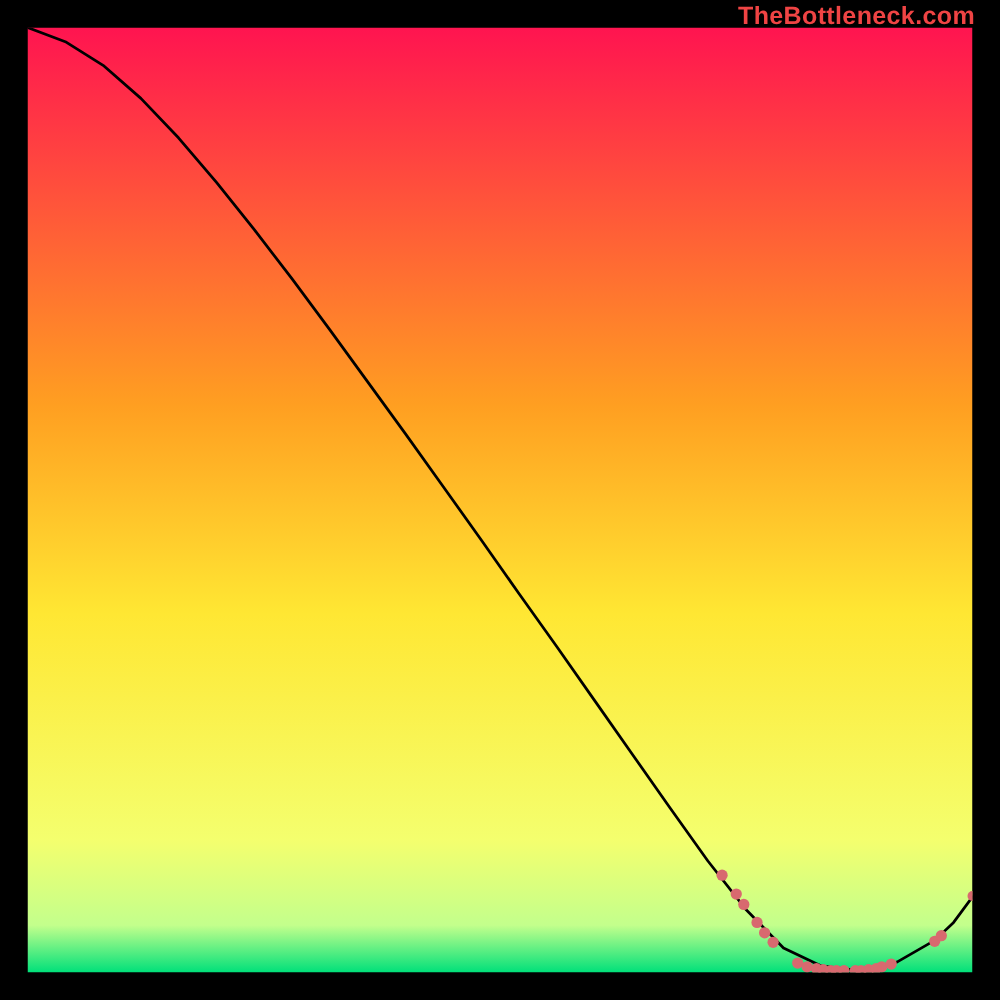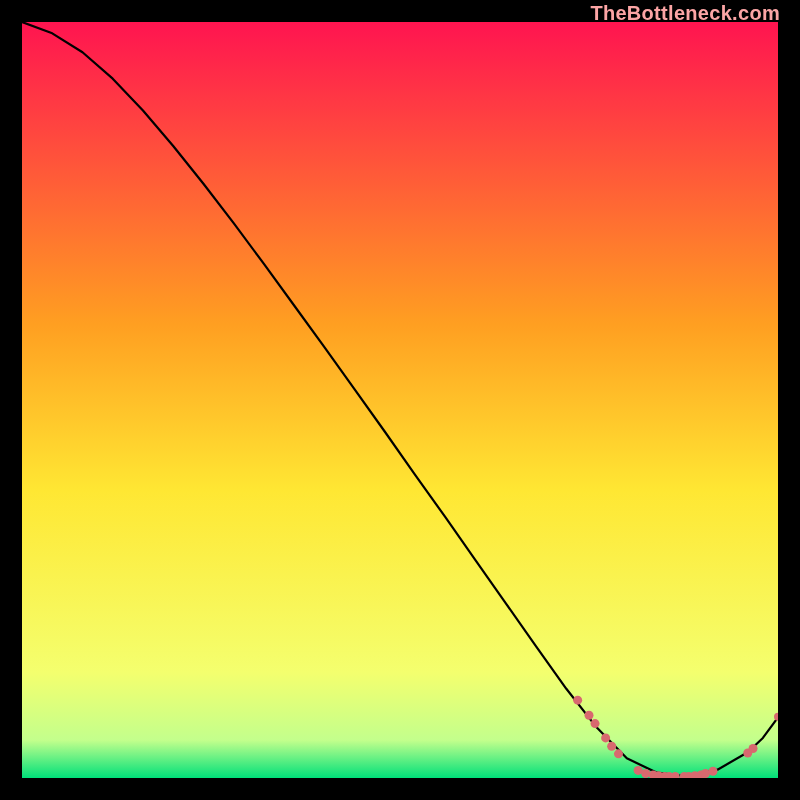--- a/index.html
+++ b/index.html
@@ -23,21 +23,21 @@
     width: 756px;
     height: 756px;
   }
   .attribution {
     position: absolute;
     top: 2px;
     right: 20px;
     font-family: Arial, Helvetica, sans-serif;
     font-size: 20px;
     font-weight: 600;
-    color: #fca5a5;
+    color: #ef4444;
     letter-spacing: 0.3px;
   }
 </style>
 </head>
 <body>
 <div class="stage">
 
   <svg class="plot" width="756" height="756" viewBox="0 0 756 756">
     <defs>
       <linearGradient id="bg" x1="0" y1="0" x2="0" y2="1">

